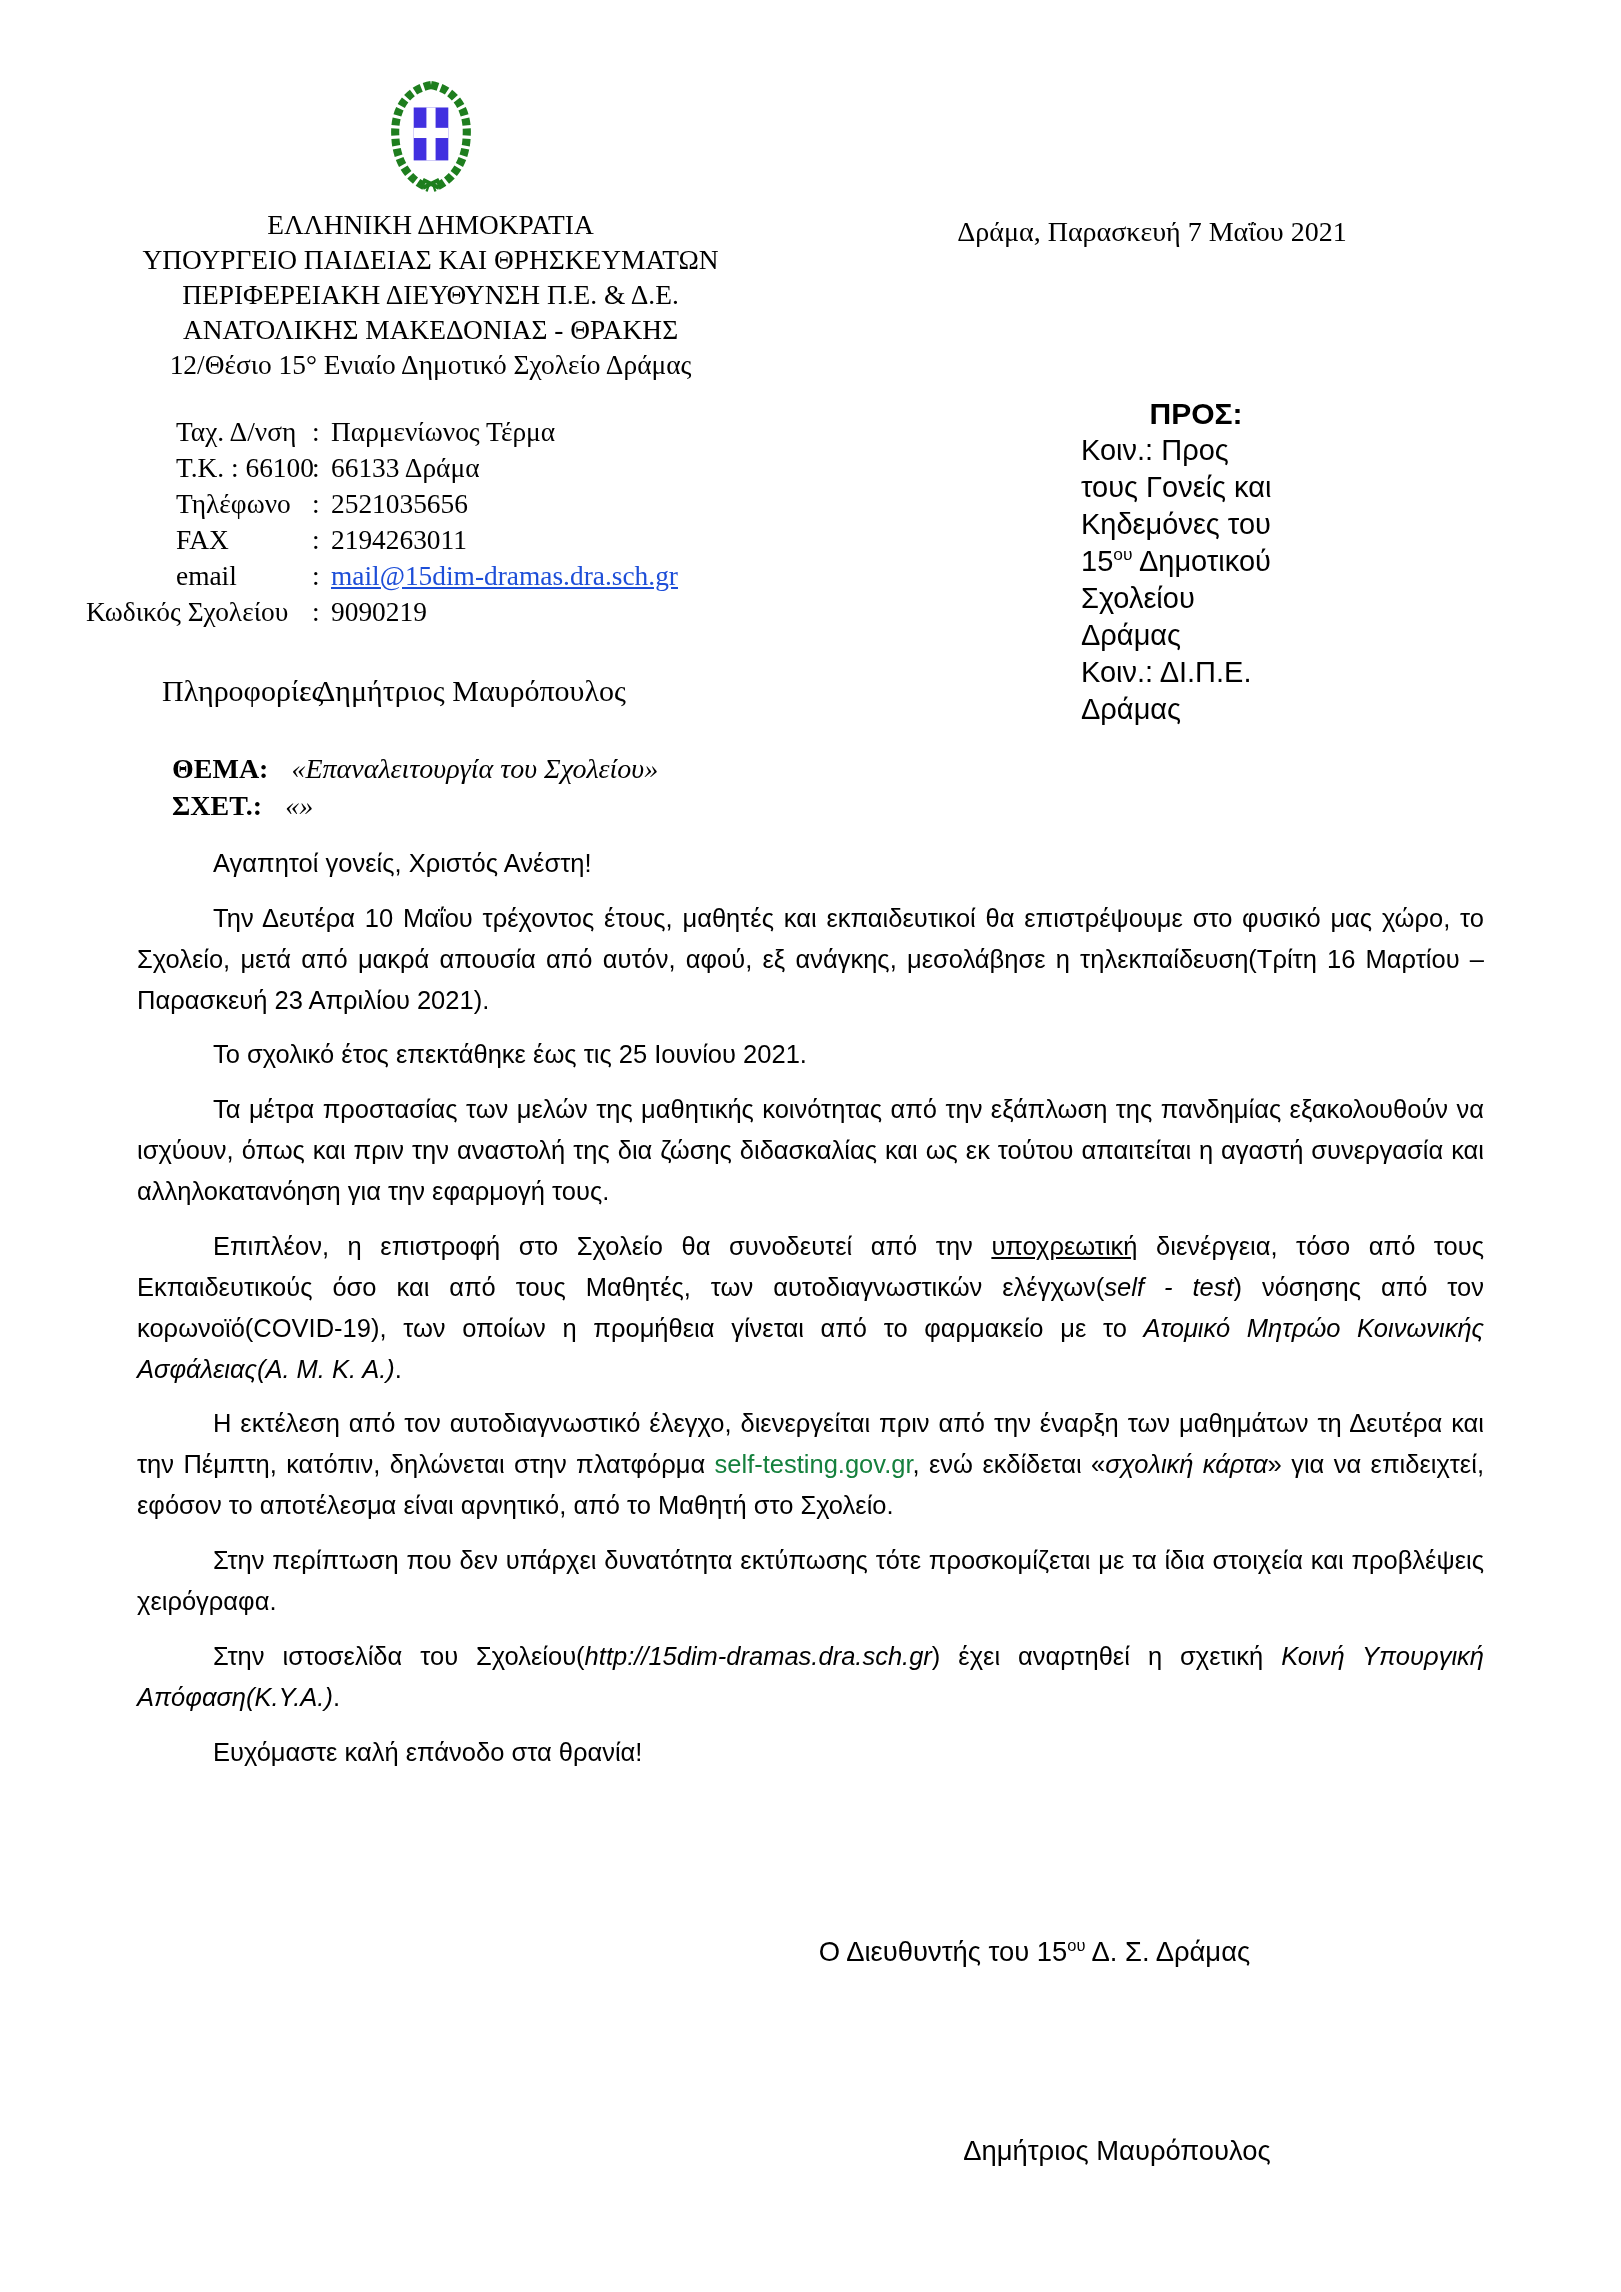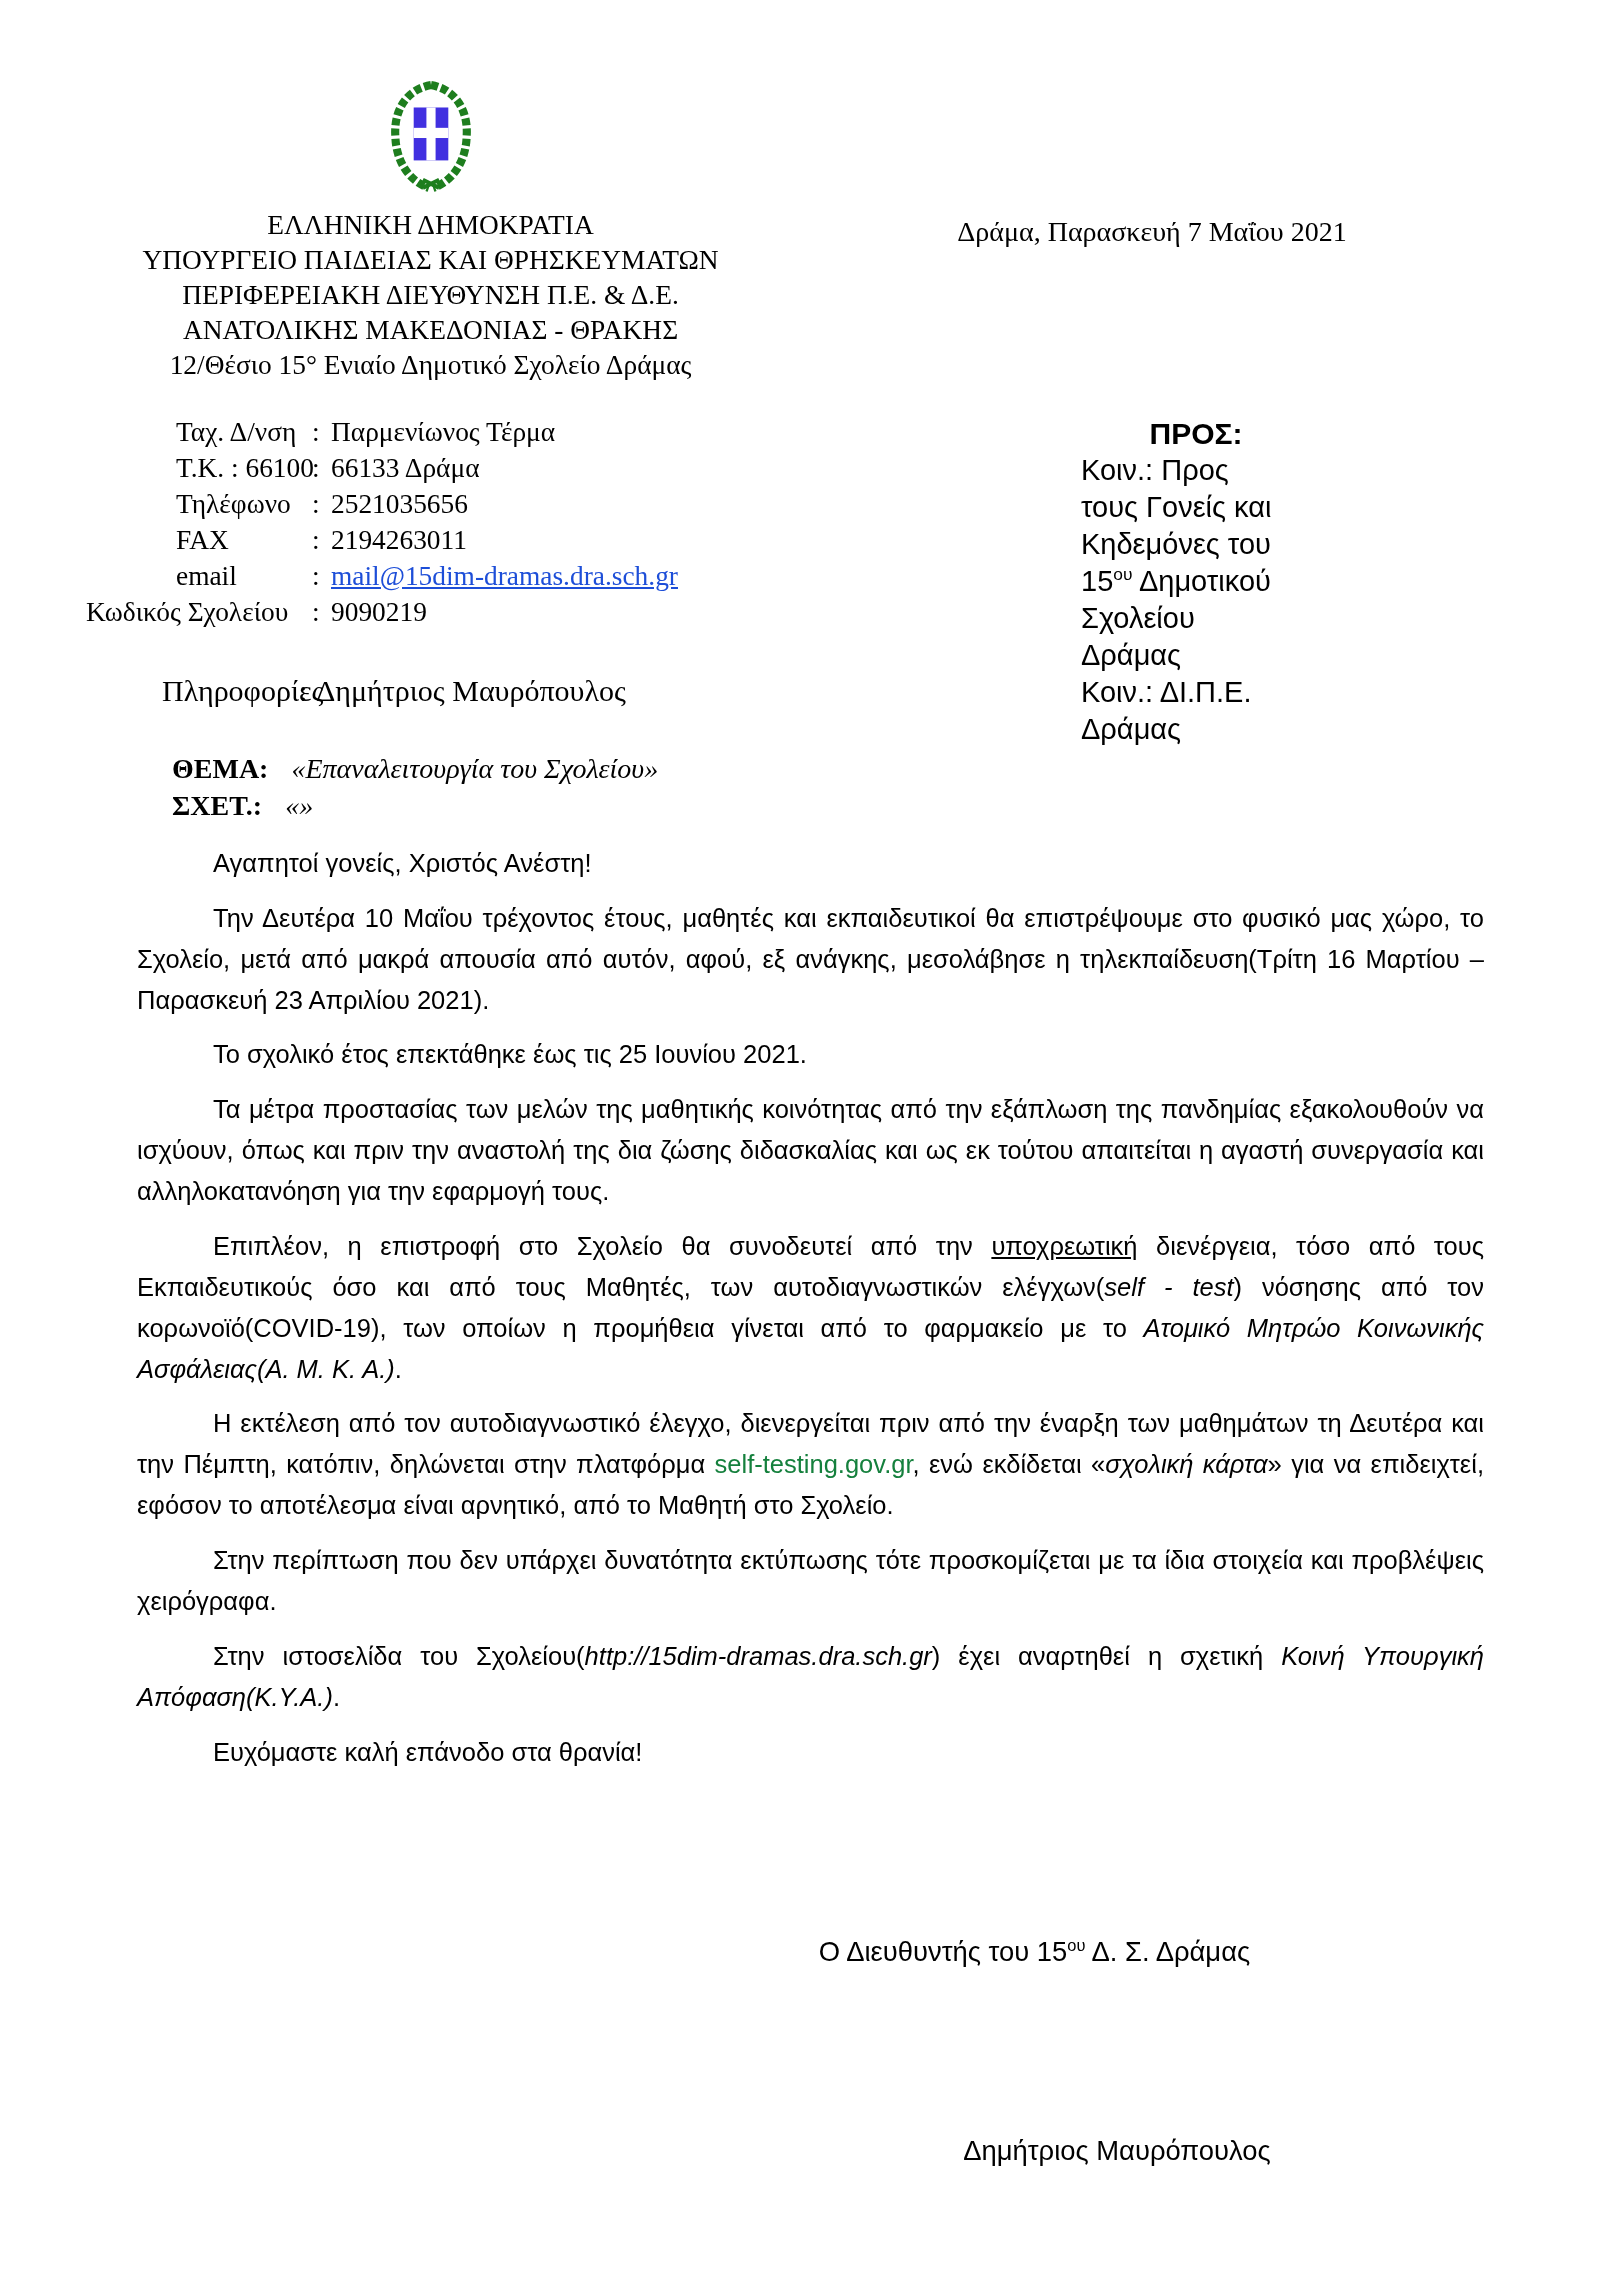--- a/index.html
+++ b/index.html
@@ -32,21 +32,21 @@
   .c-colon{position:absolute;left:312px;}
   .c-value{position:absolute;left:331px;white-space:nowrap;}
   .maillink{color:#1d4ed8;text-decoration:underline;cursor:pointer;}
   .info-row{position:absolute;left:0;top:674px;width:745px;height:36px;font-size:30px;text-decoration:underline;}
   .info-row .i-label{position:absolute;left:162px;}
   .info-row .i-colon{position:absolute;left:299px;}
   .info-row .i-value{position:absolute;left:316px;white-space:nowrap;}
   
   .recipient{
     position:absolute;left:1081px;top:395px;width:255px;
-    font-family:"Liberation Sans", sans-serif;font-size:29px;line-height:37px;margin-top:20px;
+    font-family:"Liberation Sans", sans-serif;font-size:29px;line-height:37px;
   }
   .recipient .r-heading{font-weight:700;width:230px;text-align:center;font-size:30px;}
   .recipient .r-line{white-space:nowrap;}
   
   .subject-line{position:absolute;left:172px;font-size:28px;white-space:nowrap;}
   .subject-theme{top:753px;}
   .subject-ref{top:790px;}
   .s-label{font-weight:700;}
   .s-text{font-style:italic;margin-left:16px;}
   

